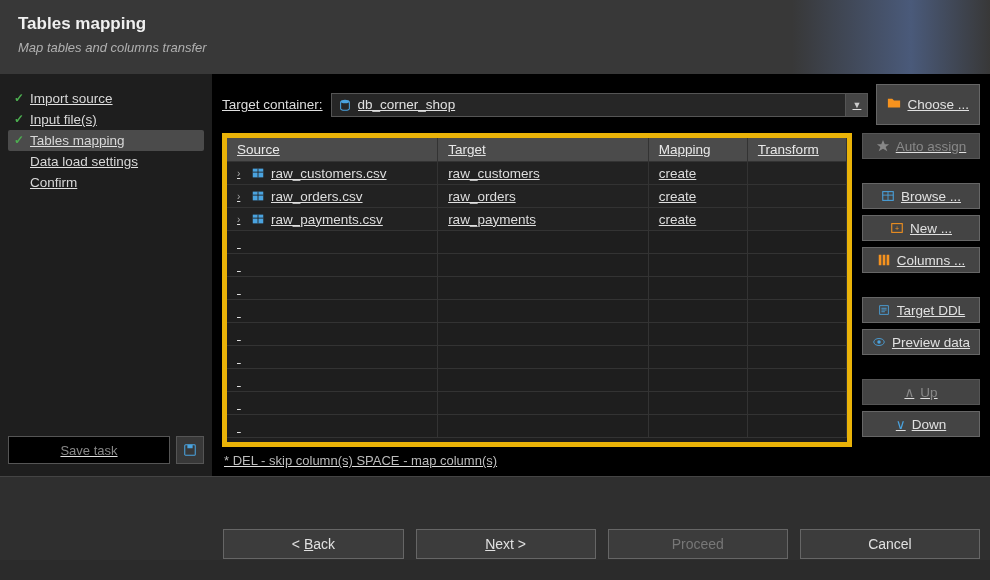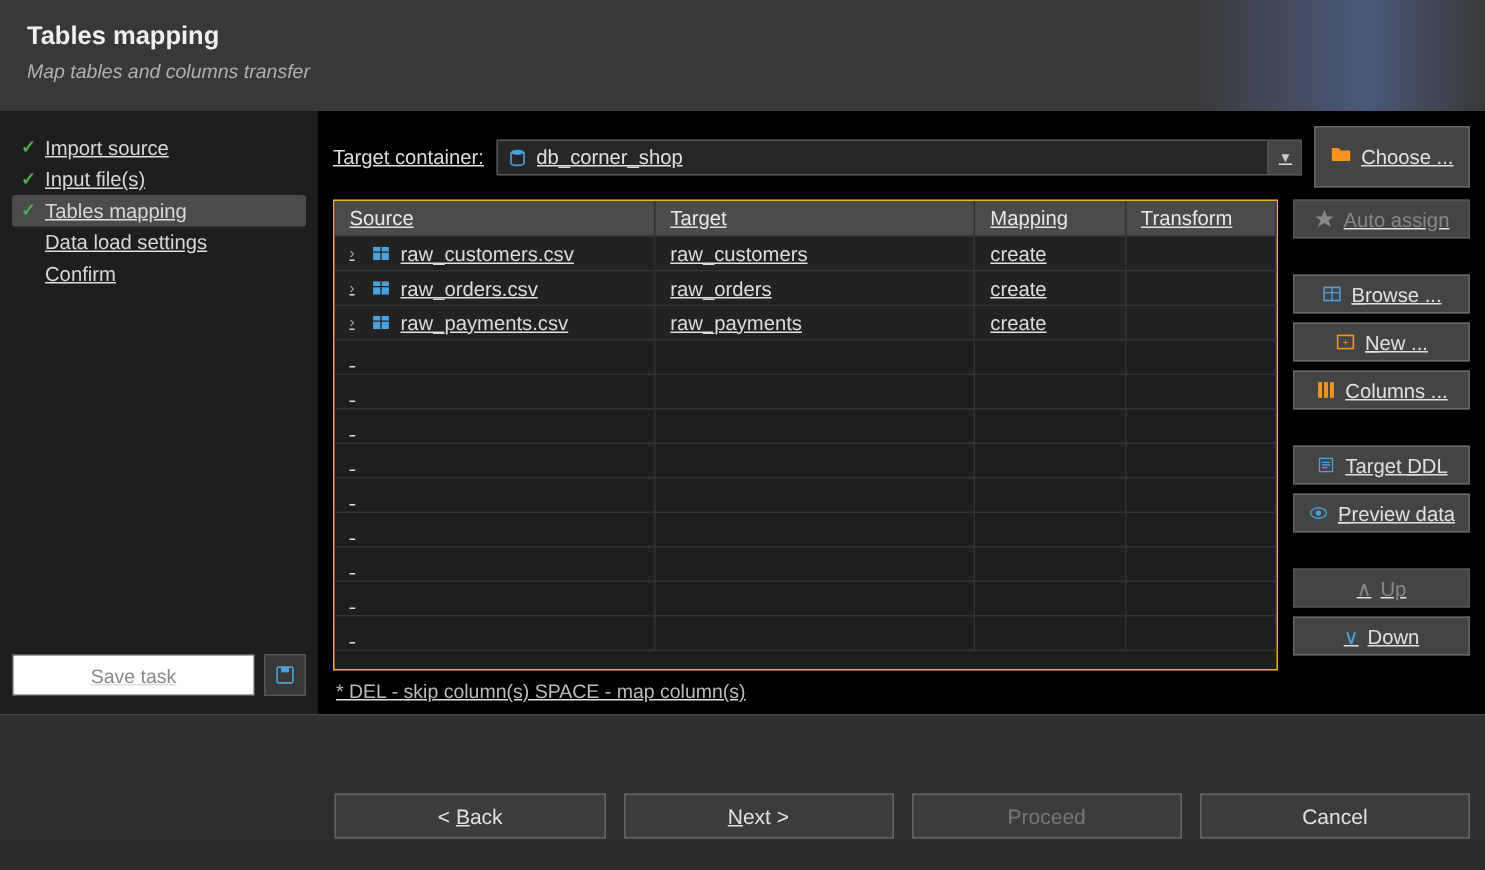--- a/index.html
+++ b/index.html
@@ -42,21 +42,21 @@
     font-size: 12px;
     font-weight: bold;
   }
   .wizard-step.active {
     background: #4b4b4b;
     border-radius: 2px;
   }
   .sidebar-bottom { display: flex; gap: 6px; align-items: center; padding: 2px 0; }
   .btn-save-task {
     flex: 1;
-    background: #ffffff;
+    background: #000000;
     border: 1px solid #555;
     color: #888;
     height: 28px;
     font-size: 13px;
     cursor: pointer;
   }
   .btn-icon-small {
     width: 28px; height: 28px;
     background: #383838;
     border: 1px solid #555;
@@ -111,21 +111,21 @@
     display: flex; align-items: center; gap: 6px;
     font-size: 13.5px;
     cursor: pointer;
   }
   
   .main-row { display:flex; gap:10px; flex:1; min-height:0; }
   
   .table-area { flex:1; display:flex; flex-direction:column; }
   .table-container {
     flex:1;
-    border: 1px solid #eab308;
+    border: 5px solid #eab308;
     background: #1e1e1e;
     overflow: hidden;
   }
   table { width: 100%; border-collapse: collapse; table-layout: fixed; }
   thead th {
     background: #4b4b4b;
     color: #e8e8e8;
     text-align: left;
     font-weight: 400;
     font-size: 13.5px;

